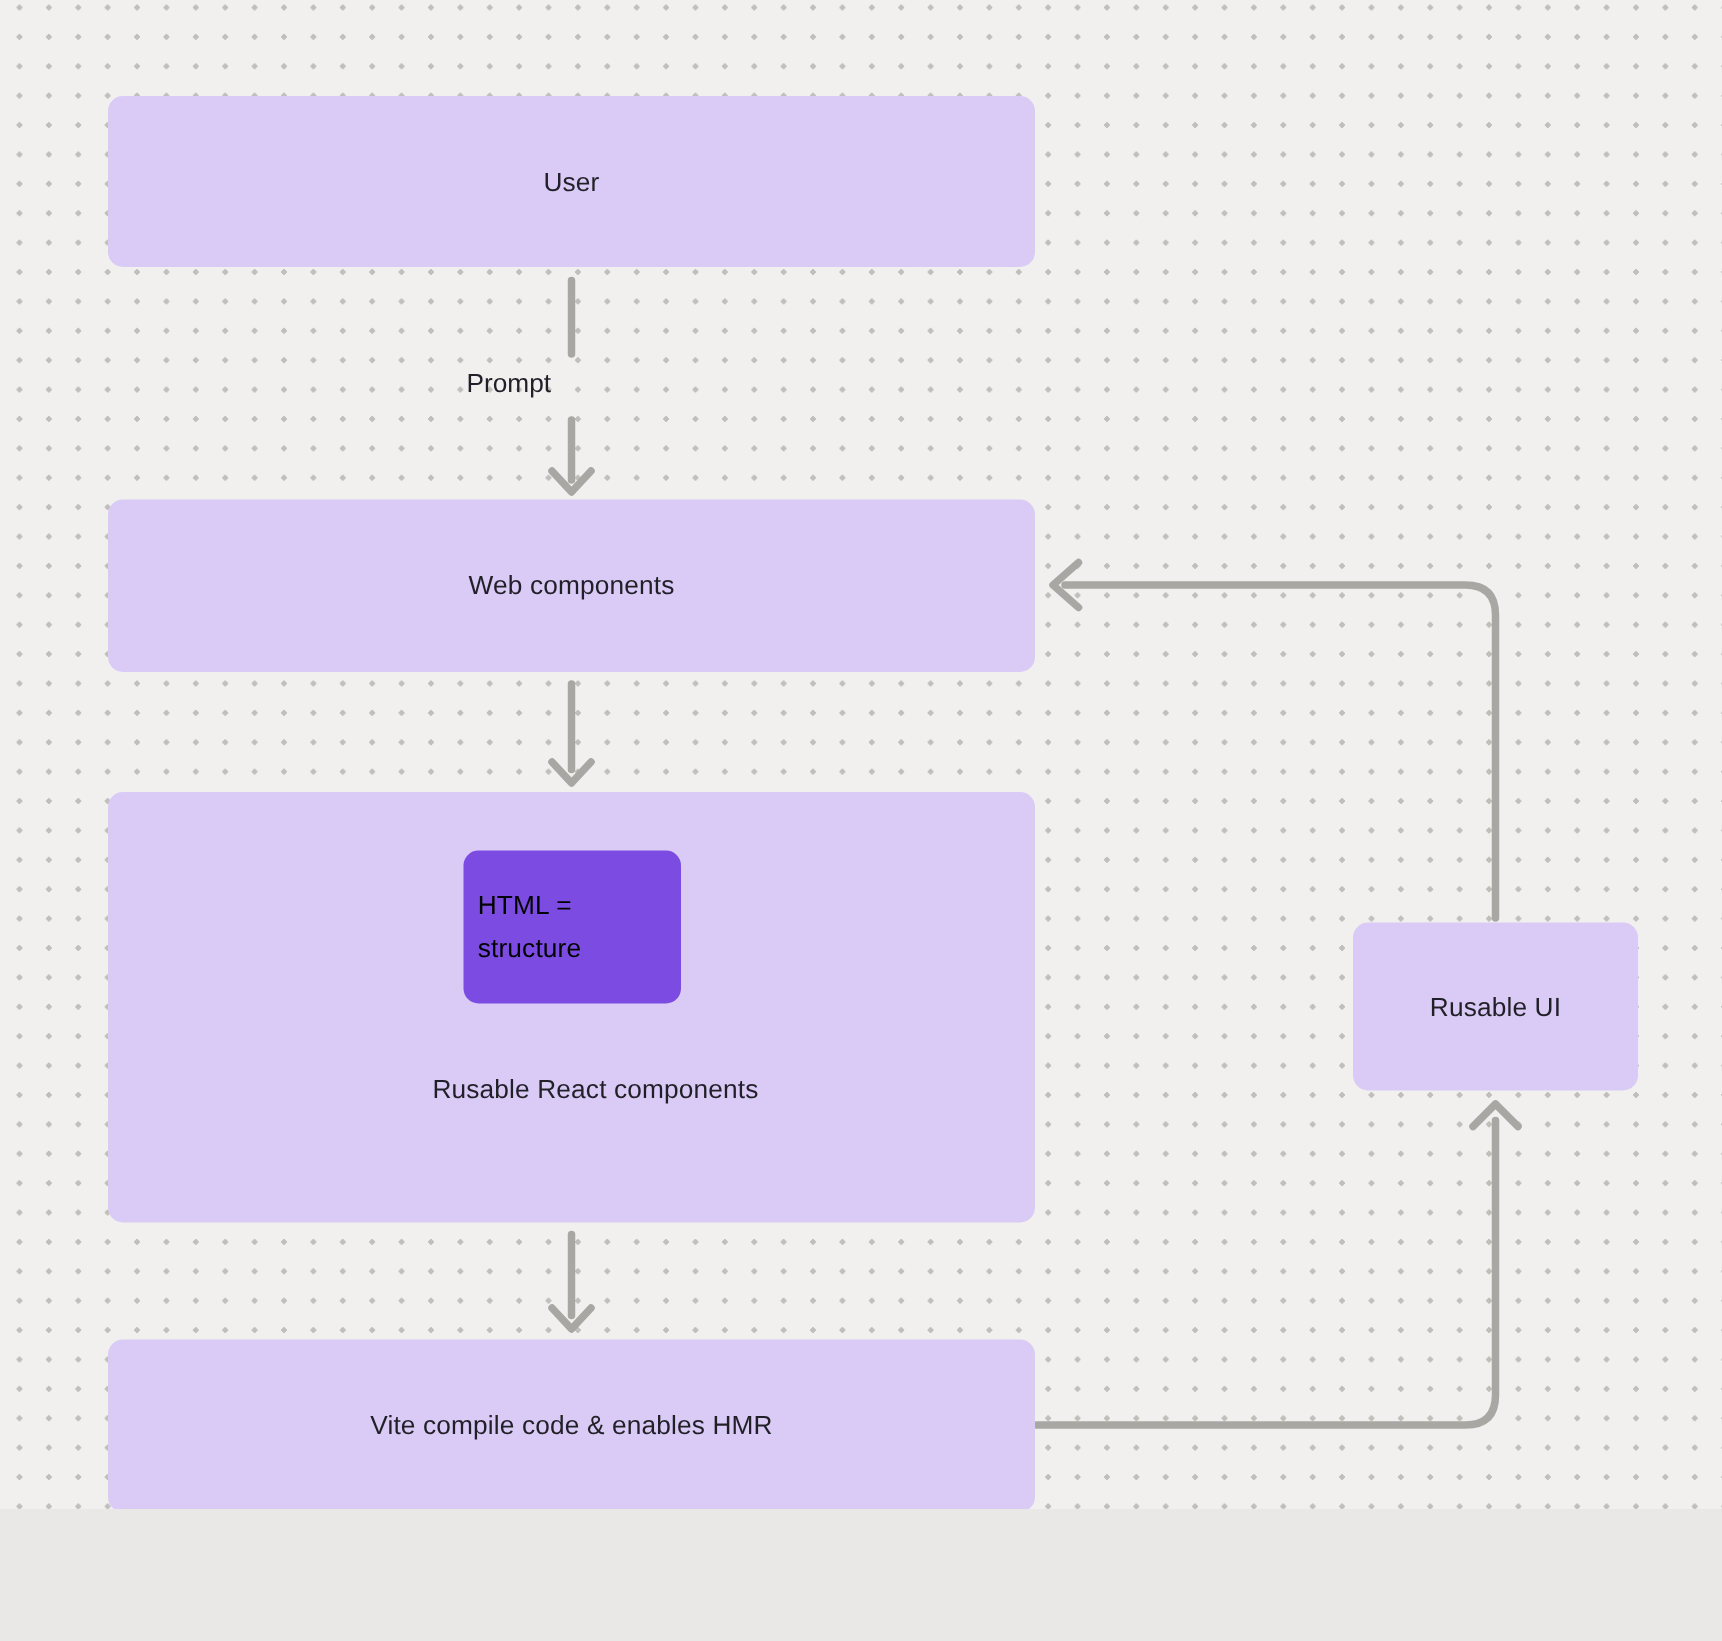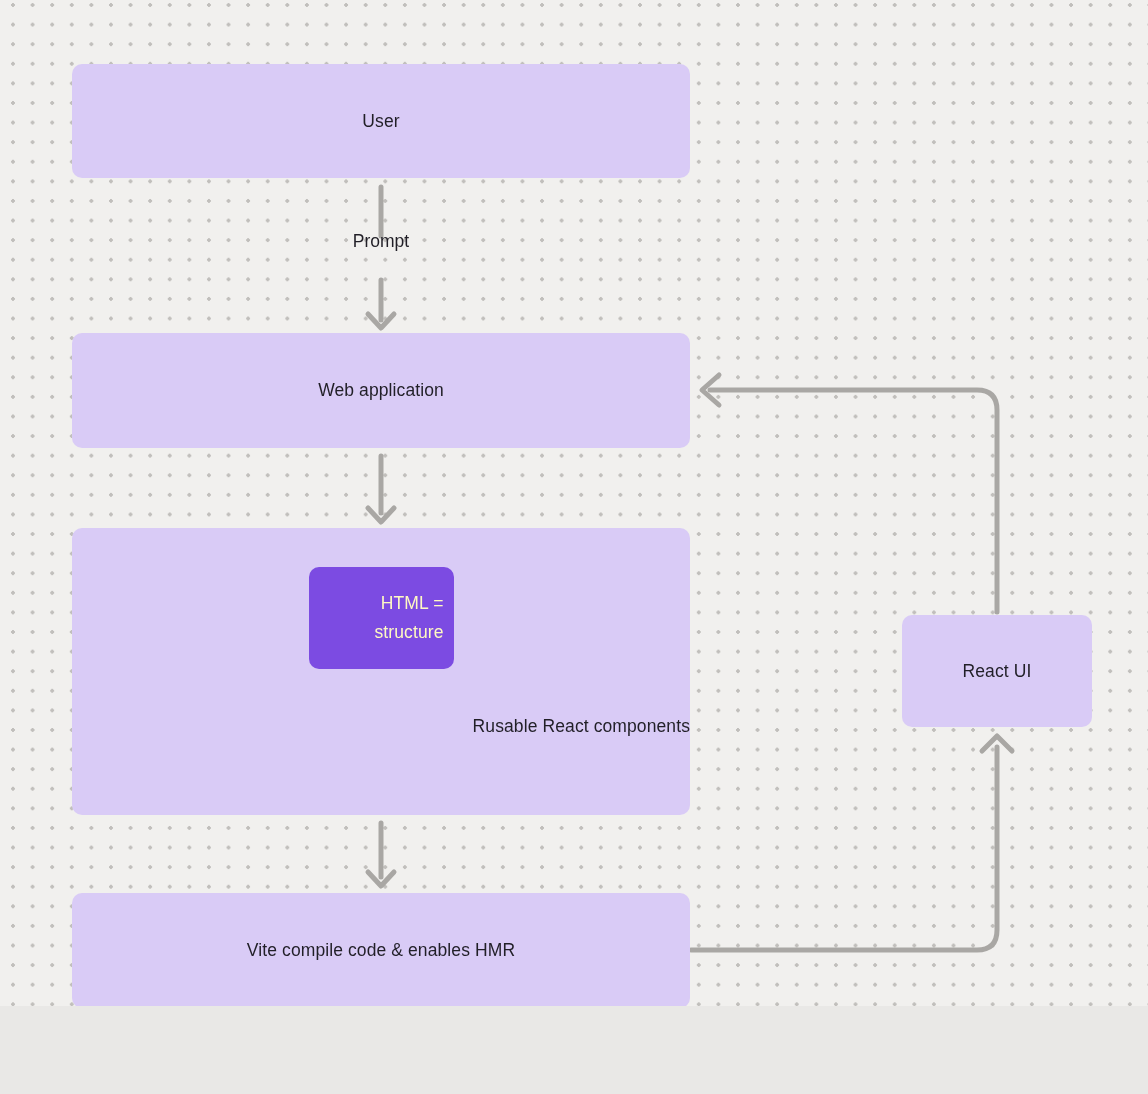--- a/index.html
+++ b/index.html
@@ -57,46 +57,45 @@
     width: 100%;
     display: flex;
     justify-content: center;
     gap: 25px;
   }
   .sub-node {
     width: 145px;
     height: 102px;
     background: #7c4be2;
     border-radius: 10px;
-    color: #fef9c3;
+    color: #000000;
     font-size: 17.5px;
     line-height: 1.68;
     display: flex;
     align-items: center;
     justify-content: center;
-    text-align: right;
+    text-align: left;
     padding: 24px 10px;
   }
   .container-label {
     position: absolute;
     left: 0;
     top: 188px;
     width: 100%;
-    text-align: right;
+    text-align: center;
     font-size: 17.5px;
     color: #211f27;
     padding-left: 32px;
   }
 
   .edge-label {
     position: absolute;
     left: 311px;
-    top: 231px;
+    top: 245px;
     width: 140px;
-    text-align: center;
     font-size: 17.5px;
     color: #211f27;
   }
 </style>
 </head>
 <body>
 
 <div class="canvas">
 
   <svg class="connector-layer" viewBox="0 0 1148 1094" xmlns="http://www.w3.org/2000/svg">
@@ -128,33 +127,33 @@
     </g>
   </svg>
 
   <div class="node node-user">
     <span>User</span>
   </div>
 
   <div class="edge-label">Prompt</div>
 
   <div class="node node-webapp">
-    <span>Web application</span>
+    <span>Web components</span>
   </div>
 
   <div class="node node-container">
     <div class="sub-row">
       <div class="sub-node">
         <span>HTML = structure</span>
       </div>
     </div>
     <div class="container-label">Rusable React components</div>
   </div>
 
   <div class="node node-vite">
     <span>Vite compile code &amp; enables HMR</span>
   </div>
 
   <div class="node node-render-ui">
-    <span>React UI</span>
+    <span>Rusable UI</span>
   </div>
 
 </div>
 
 </body></html>

